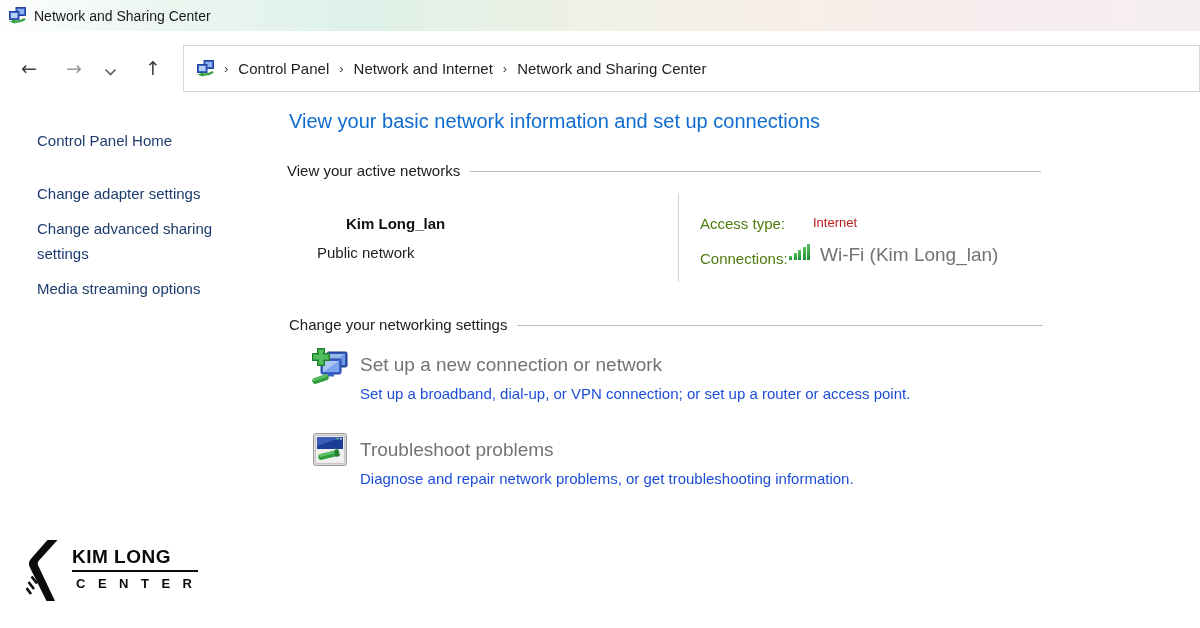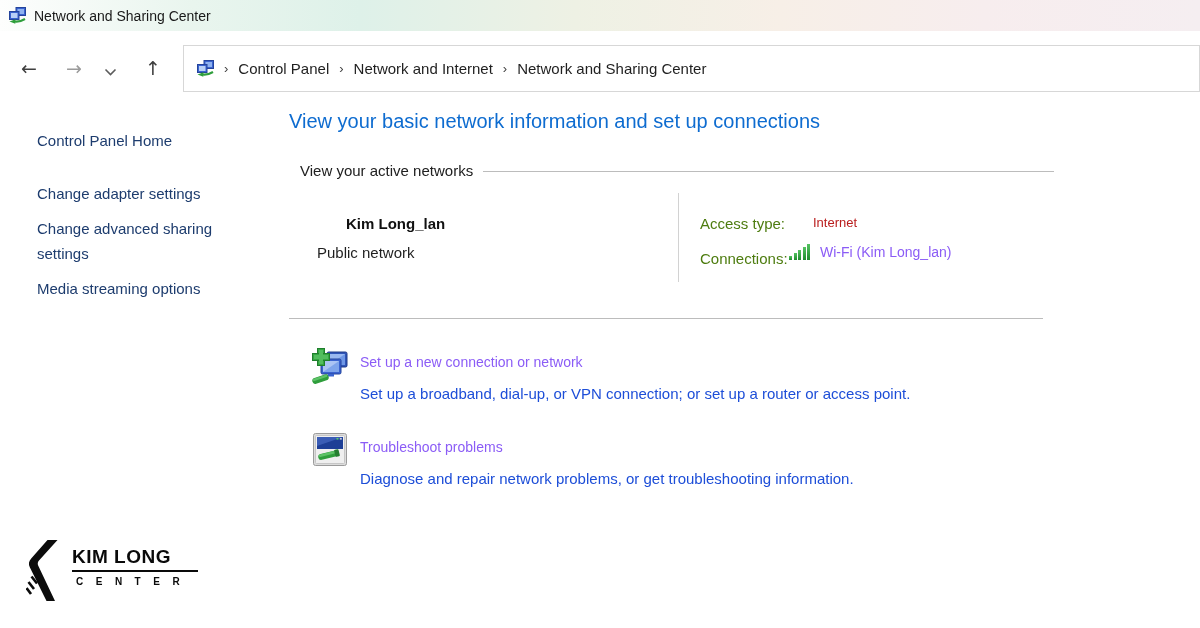--- a/index.html
+++ b/index.html
@@ -42,31 +42,31 @@
   .section-row { display:flex; align-items:center; gap:10px; width:754px; }
   .section-label { font-size:15px; color:#202020; white-space:nowrap; }
   .section-rule { flex:1; height:1px; background:#bcbcbc; margin-top:2px; }
 
   .net-name { font-size:15px; font-weight:bold; color:#111;margin-left:29px; }
   .net-profile { font-size:15px; color:#1f1f1f; }
   .kv-label { font-size:15px; color:#4d7c0f; }
   .kv-value { font-size:13px; color:#b91c1c; }
   .v-divider { width:1px; height:89px; background:#d2d2d2; }
 
-  .task-link { font-size:14px; color:#8b5cf6; white-space:nowrap; cursor:default; }
+  .task-link { font-size:19px; color:#737373; white-space:nowrap; cursor:default; }
   .task-desc { font-size:15px; color:#1d4ed8; white-space:nowrap; }
 
   
   .signal { display:flex; align-items:flex-end; gap:1.5px; height:16px; }
   .signal i { display:block; width:3px; background:linear-gradient(#55c261,#1f8c2e); }
 
   
   .logo-name { font-size:19px; font-weight:800; letter-spacing:0.5px; color:#0a0a0a; white-space:nowrap; }
   .logo-rule { width:126px; height:2px; background:#0a0a0a; }
-  .logo-sub  { font-size:10px; font-weight:700; letter-spacing:12.5px; color:#0a0a0a; white-space:nowrap; }
+  .logo-sub  { font-size:13px; font-weight:700; letter-spacing:12.5px; color:#0a0a0a; white-space:nowrap; }
 </style>
 </head>
 <body>
 
 <div class="abs titlebar">
   <span style="display:inline-flex;">
     <svg width="17" height="17" viewBox="0 0 17 17">
       <rect x="7" y="0.5" width="9.5" height="8" fill="#3a63cf" stroke="#24449c"></rect>
       <rect x="8.5" y="2" width="6.5" height="5" fill="#8fb2f0"></rect>
       <rect x="0.5" y="4.5" width="9.5" height="8" fill="#3a63cf" stroke="#24449c"></rect>
@@ -108,21 +108,21 @@
   <span class="crumb">Network and Sharing Center</span>
 </div>
 
 <div class="abs side-link" style="left:37px; top:128px;">Control Panel Home</div>
 <div class="abs side-link" style="left:37px; top:181px;">Change adapter settings</div>
 <div class="abs side-link" style="left:37px; top:216px; width:185px;">Change advanced sharing settings</div>
 <div class="abs side-link" style="left:37px; top:276px;">Media streaming options</div>
 
 <div class="abs page-heading">View your basic network information and set up connections</div>
 
-<div class="abs section-row" style="left:300px; top:162px;">
+<div class="abs section-row" style="left:287px; top:162px;">
   <span class="section-label">View your active networks</span>
   <span class="section-rule"></span>
 </div>
 
 <div class="abs net-name" style="left:317px; top:215px;">Kim Long_lan</div>
 <div class="abs net-profile" style="left:317px; top:244px;">Public network</div>
 
 <div class="abs v-divider" style="left:678px; top:193px;"></div>
 
 <div class="abs kv-label" style="left:700px; top:215px;">Access type:</div>
@@ -132,20 +132,21 @@
 <div class="abs signal" style="left:789px; top:244px;">
   <i style="height:4px;"></i>
     <i style="height:7px;"></i>
     <i style="height:10px;"></i>
     <i style="height:13px;"></i>
     <i style="height:16px;"></i>
 </div>
 <div class="abs task-link" style="left:820px; top:244px;">Wi-Fi (Kim Long_lan)</div>
 
 <div class="abs section-row" style="left:289px; top:316px;">
+  <span class="section-label">Change your networking settings</span>
   <span class="section-rule"></span>
 </div>
 
 <div class="abs" style="left:311px; top:348px;">
   <svg width="38" height="38" viewBox="0 0 38 38">
     <rect x="16" y="4" width="20" height="15" rx="1.5" fill="#2f55b8" stroke="#203a86"></rect>
     <rect x="18" y="6" width="16" height="11" fill="#6f97e6"></rect>
     <polygon points="18,6 34,6 18,17" fill="#9ab8f0"></polygon>
     <rect x="10" y="11" width="20" height="15" rx="1.5" fill="#3a63cf" stroke="#24449c"></rect>
     <rect x="12" y="13" width="16" height="11" fill="#7fa5ec"></rect>

